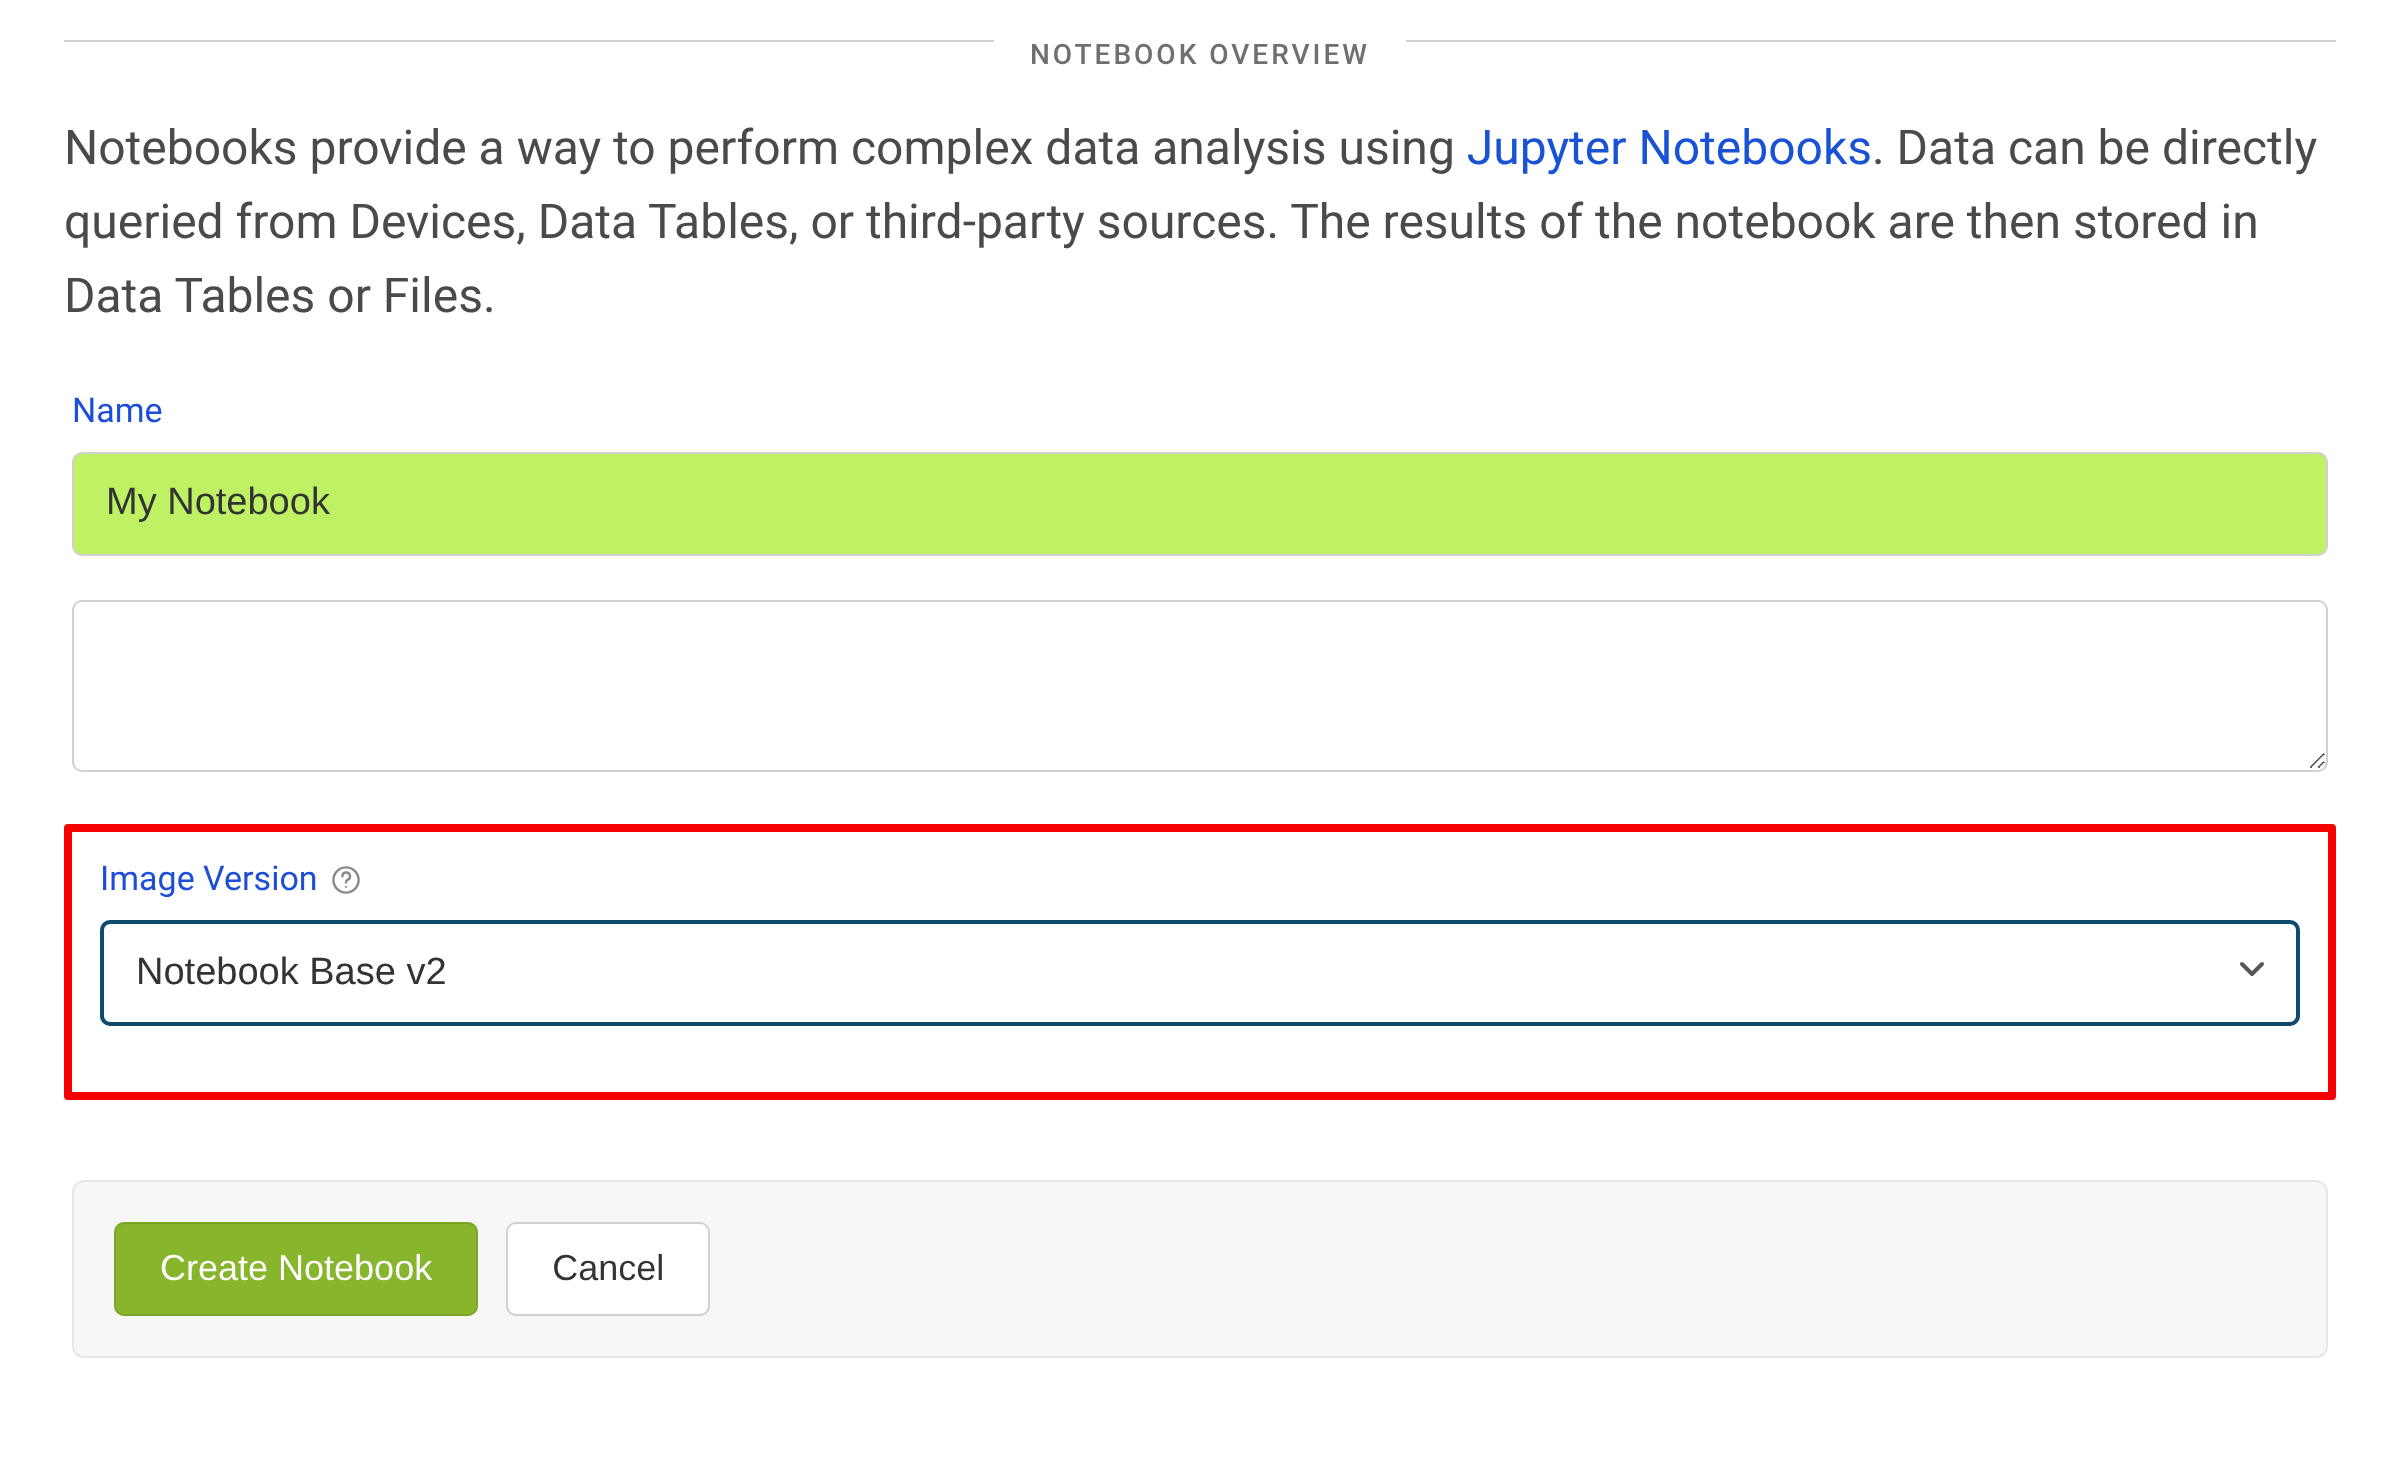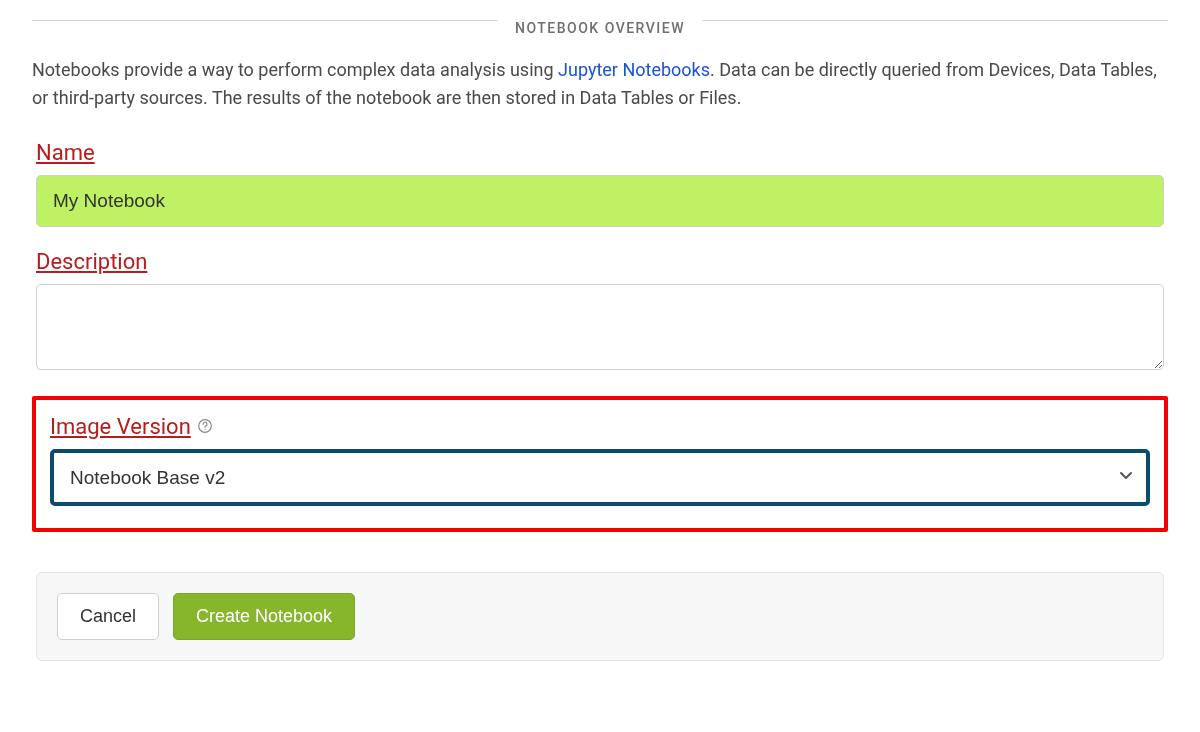--- a/index.html
+++ b/index.html
@@ -21,41 +21,40 @@
       background: #d0d0d0;
     }
     .section-header .title {
       padding: 0 18px;
       font-size: 14px;
       letter-spacing: 1.5px;
       color: #6f6f6f;
       font-weight: 500;
     }
     .description-text {
-      font-size: 18px;
+      font-size: 24px;
       line-height: 1.55;
       color: #4a4a4a;
       margin-bottom: 28px;
     }
     .description-text a {
       color: #1a52d6;
       text-decoration: none;
     }
     .field-group {
       margin-bottom: 22px;
       padding: 0 4px;
     }
     .field-label {
-      font-size: 22px;
-      color: #b91c1c;
+      font-size: 17px;
+      color: #1d4ed8;
       margin-bottom: 10px;
       display: flex;
       align-items: center;
       gap: 6px;
-      text-decoration: underline;
     }
     .text-input {
       width: 100%;
       border: 1px solid #d0d0d0;
       border-radius: 5px;
       padding: 14px 16px;
       font-size: 19px;
       color: #333;
       background: #bef264;
       outline: none;
@@ -70,21 +69,21 @@
       resize: vertical;
       font-family: inherit;
       outline: none;
     }
     .select-wrapper {
       position: relative;
       width: 100%;
     }
     .select-input {
       width: 100%;
-      border: 4px solid #0c4a6e;
+      border: 2px solid #0c4a6e;
       border-radius: 5px;
       padding: 14px 16px;
       font-size: 19px;
       color: #333;
       background: #fff;
       appearance: none;
       -webkit-appearance: none;
       outline: none;
       cursor: pointer;
     }
@@ -96,21 +95,21 @@
       pointer-events: none;
       color: #555;
     }
     .highlight-box {
       border: 4px solid #f40101;
       border-radius: 2px;
       padding: 14px 10px 22px 10px;
       margin: 2px 0 40px 0;
     }
     .highlight-box .field-group {
-      margin-bottom: 0;
+      margin-bottom: 11px;
     }
     .button-bar {
       background: #f7f7f7;
       border: 1px solid #e6e6e6;
       border-radius: 6px;
       padding: 20px;
       display: flex;
       gap: 14px;
       margin: 0 4px;
     }
@@ -153,21 +152,20 @@
 <p class="description-text">
   <span>Notebooks provide a way to perform complex data analysis using </span><a href="#">Jupyter Notebooks</a><span>. Data can be directly queried from Devices, Data Tables, or third-party sources. The results of the notebook are then stored in Data Tables or Files.</span>
 </p>
 
 <div class="field-group">
   <div class="field-label">Name</div>
   <input type="text" class="text-input" value="My Notebook" style="">
 </div>
 
 <div class="field-group">
-  <div class="field-label">Description</div>
   <textarea class="textarea-input" style=""></textarea>
 </div>
 
 <div class="highlight-box">
   <div class="field-group">
     <div class="field-label">
       <span>Image Version</span>
       <span class="help-icon">
         <svg width="16" height="16" viewBox="0 0 16 16" fill="none" stroke="currentColor" stroke-width="1.2">
           <circle cx="8" cy="8" r="6.3"></circle>
@@ -183,15 +181,15 @@
       <span class="select-chevron">
         <svg width="16" height="16" viewBox="0 0 16 16" fill="none" stroke="currentColor" stroke-width="2">
           <path d="M3 6l5 5 5-5" stroke-linecap="round" stroke-linejoin="round"></path>
         </svg>
       </span>
     </div>
   </div>
 </div>
 
 <div class="button-bar">
+  <button class="btn btn-primary">Create Notebook</button>
   <button class="btn btn-secondary">Cancel</button>
-  <button class="btn btn-primary">Create Notebook</button>
 </div>
 
 </body></html>

